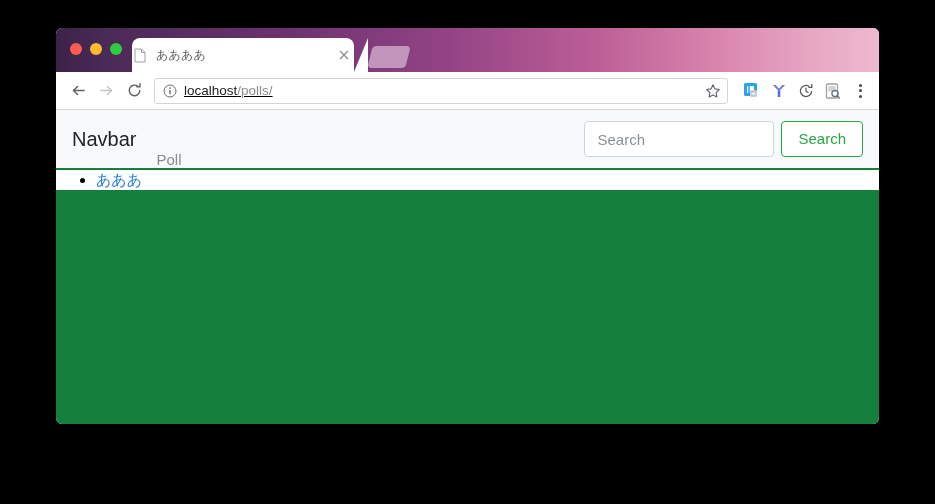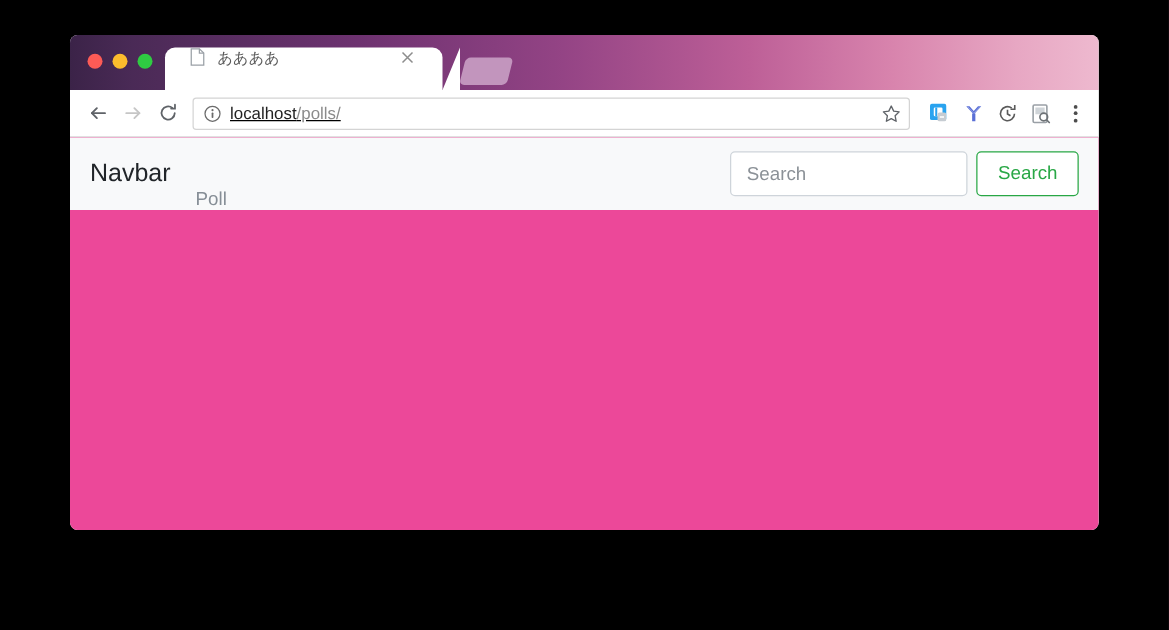--- a/index.html
+++ b/index.html
@@ -61,21 +61,22 @@
   #tab-active {
     position: absolute;
     left: 76px;
     top: 10px;
     width: 222px;
     height: 34px;
     background: #ffffff;
     border-top-left-radius: 8px;
     border-top-right-radius: 8px;
     display: flex;
-    padding: 0 20px;
+    align-items: center;
+    padding: 0 2px;
     box-sizing: border-box;
   }
   
   #tab-active::after {
     content: "";
     position: absolute;
     right: -14px;
     bottom: 0;
     width: 0;
     height: 0;
@@ -213,21 +214,21 @@
     height: 3px;
     border-radius: 50%;
     background: #4c4c4c;
     display: block;
   }
 
   
   #viewport {
     position: relative;
     height: calc(396px - 44px - 38px);
-    background: #ec4899;
+    background: #15803d;
     overflow: hidden;
   }
 
   
   #site-navbar {
     background: #f8f9fa;
     height: 58px;
     display: flex;
     align-items: center;
     padding: 0 16px;
@@ -421,15 +422,22 @@
     <div id="site-navbar">
       <span id="navbar-brand">Navbar</span>
       <span id="navbar-link-poll">Poll</span>
       <span id="navbar-spacer"></span>
       <div id="search-form">
         <input id="search-input" type="text" placeholder="Search" style="">
         <button id="search-button">Search</button>
       </div>
     </div>
 
+    <div id="page-content">
+      <ul id="poll-list">
+        <li>
+          <a href="#">あああ</a>
+        </li>
+      </ul>
+    </div>
 
   </div>
 </div>
 
 </body></html>

